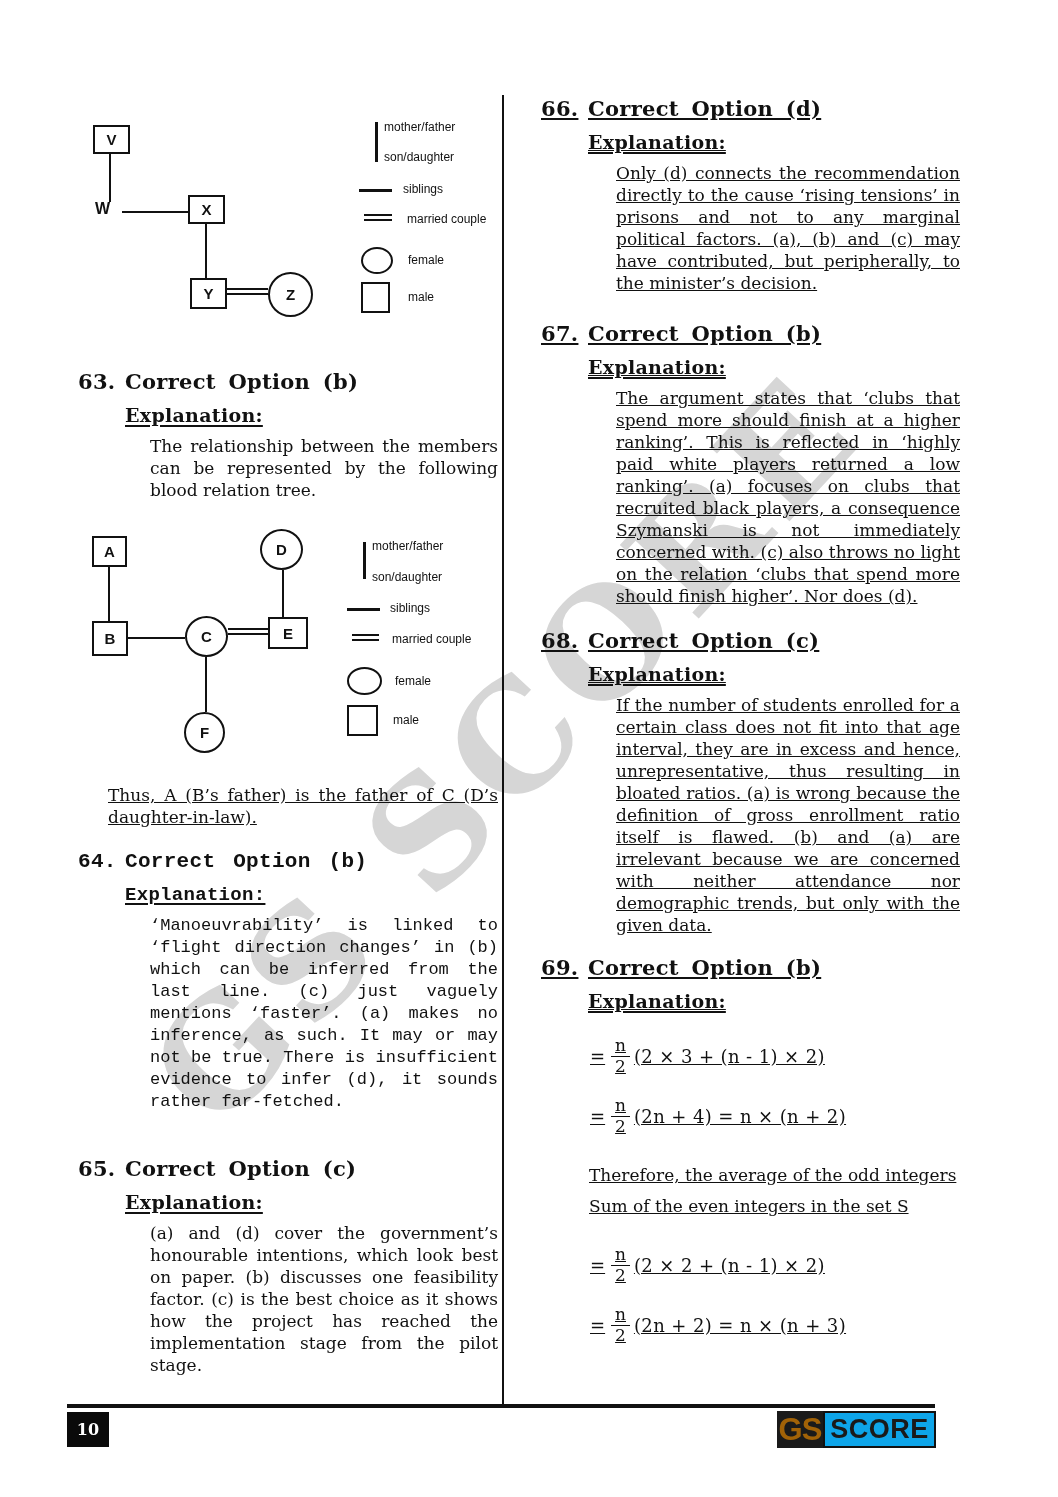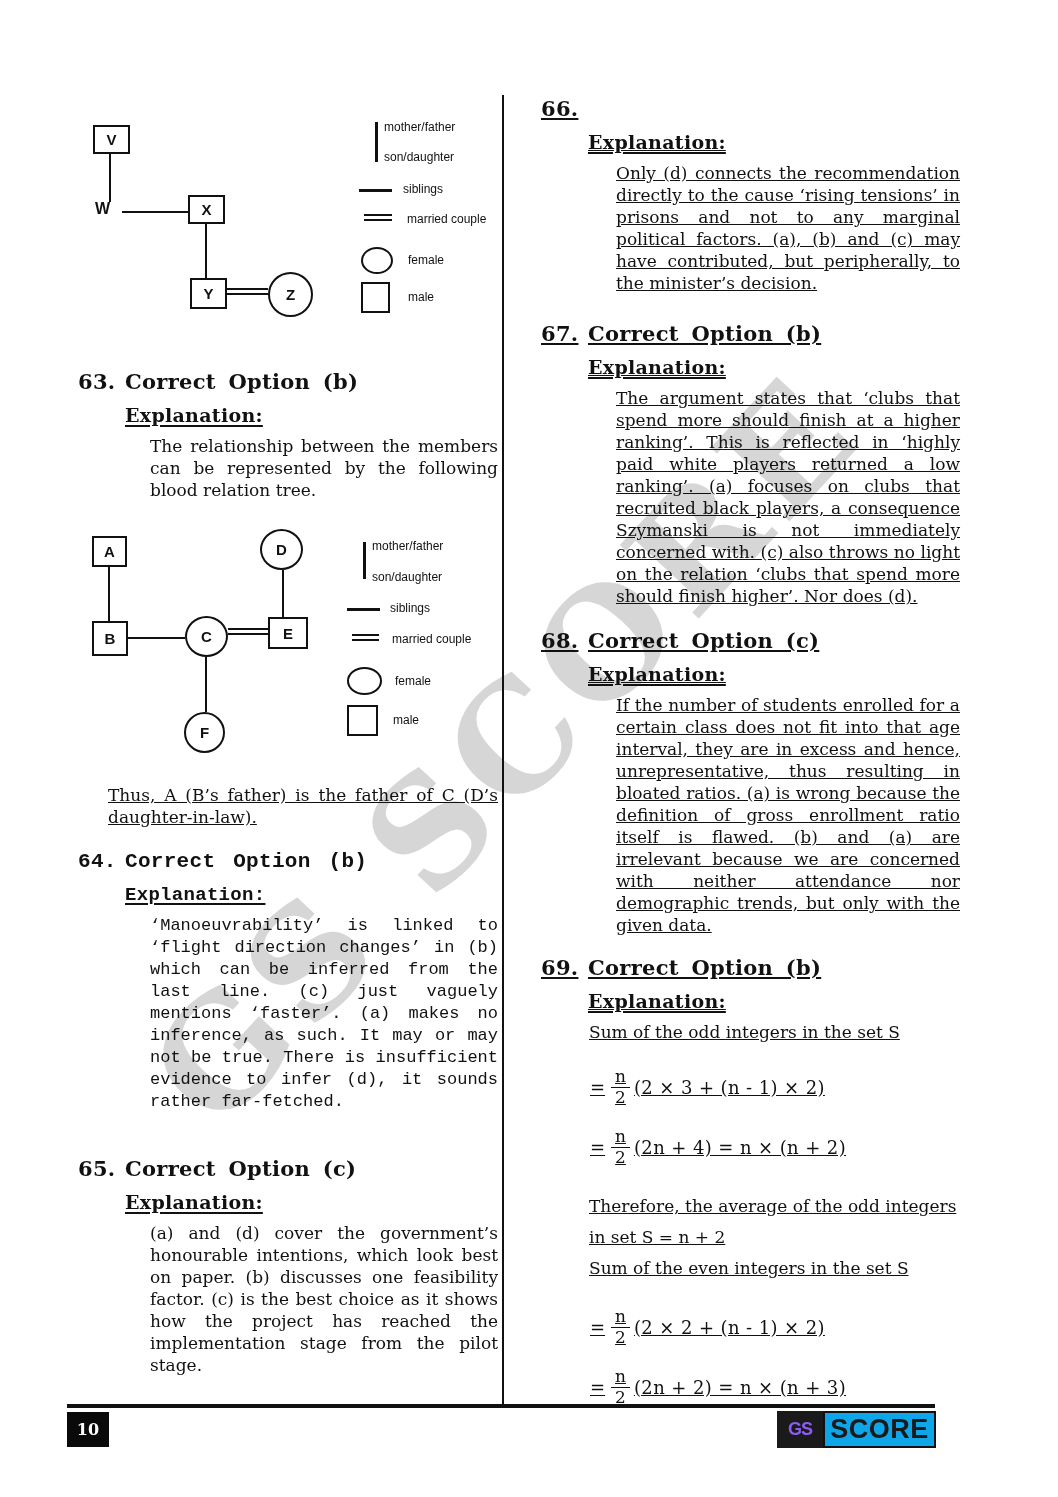--- a/index.html
+++ b/index.html
@@ -43,22 +43,22 @@
   .ddouble{position:absolute;height:7px;border-top:2.5px solid #111;border-bottom:2.5px solid #111;box-sizing:border-box;}
   .dlabel{position:absolute;font:bold 16px "Liberation Sans",sans-serif;}
   .lg-text{position:absolute;font:12px "Liberation Sans",sans-serif;color:#111;}
   .lg-ellipse{position:absolute;border:2px solid #111;border-radius:50%;box-sizing:border-box;}
   .lg-square{position:absolute;border:2px solid #111;box-sizing:border-box;}
   
   .footer-rule{position:absolute;left:67px;top:1404px;width:868px;height:4px;background:#111;z-index:2;}
   .pagebox{position:absolute;left:67px;top:1412px;width:42px;height:35px;background:#0a0a0a;color:#fff;
         display:flex;align-items:center;justify-content:center;font:bold 16px "DejaVu Serif",serif;z-index:2;}
   .logo{position:absolute;left:777px;top:1411px;display:flex;z-index:2;font-family:"Liberation Sans",sans-serif;}
-  .logo-gs{width:46px;height:37px;background:#1a1a1a;color:#8b5cf6;display:flex;align-items:center;
-        justify-content:center;font-weight:bold;font-size:18px;letter-spacing:-1px;box-sizing:border-box;}
+  .logo-gs{width:46px;height:37px;background:#1a1a1a;color:#a16207;display:flex;align-items:center;
+        justify-content:center;font-weight:bold;font-size:31px;letter-spacing:-1px;box-sizing:border-box;}
   .logo-score{width:113px;height:37px;background:#0ea5e9;border:2.5px solid #111;color:#1a1a1a;display:flex;
         align-items:center;justify-content:center;font-weight:bold;font-size:27px;letter-spacing:.5px;box-sizing:border-box;}
 </style>
 </head>
 <body>
 
 <div class="page">
 
   <div class="watermark">GS SCORE</div>
   <div class="divider"></div>
@@ -163,20 +163,21 @@
       <div class="expl">Explanation:</div>
       <div class="body-text">(a) and (d) cover the government’s honourable intentions, which look best on paper. (b) discusses one feasibility factor. (c) is the best choice as it shows how the project has reached the implementation stage from the pilot stage.</div>
     </div>
   </div>
 
   <div class="col col-right">
 
     <div>
       <div class="qhead">
         <span class="qnum">66.</span>
+        <span>Correct Option (d)</span>
       </div>
       <div class="expl">Explanation:</div>
       <div class="body-text">Only (d) connects the recommendation directly to the cause ‘rising tensions’ in prisons and not to any marginal political factors. (a), (b) and (c) may have contributed, but peripherally, to the minister’s decision.</div>
     </div>
 
     <div style="margin-top:26px;">
       <div class="qhead">
         <span class="qnum">67.</span>
         <span>Correct Option (b)</span>
       </div>
@@ -192,42 +193,40 @@
       <div class="expl">Explanation:</div>
       <div class="body-text">If the number of students enrolled for a certain class does not fit into that age interval, they are in excess and hence, unrepresentative, thus resulting in bloated ratios. (a) is wrong because the definition of gross enrollment ratio itself is flawed. (b) and (a) are irrelevant because we are concerned with neither attendance nor demographic trends, but only with the given data.</div>
     </div>
 
     <div style="margin-top:18px;">
       <div class="qhead">
         <span class="qnum">69.</span>
         <span>Correct Option (b)</span>
       </div>
       <div class="expl">Explanation:</div>
-      <div class="mline">Sum of the odd integers in the set S</div>
 
       <div class="formula">
         <span>=</span>
         <span class="frac">
           <span class="num">n</span>
           <span class="den">2</span>
         </span>
         <span class="frest">(2 × 3 + (n - 1) × 2)</span>
       </div>
 
       <div class="formula" style="margin-top:4px;">
         <span>=</span>
         <span class="frac">
           <span class="num">n</span>
           <span class="den">2</span>
         </span>
         <span class="frest">(2n + 4) = n × (n + 2)</span>
       </div>
 
       <div class="mline" style="margin-top:20px;">Therefore, the average of the odd integers</div>
-      <div class="mline">in set S = n + 2</div>
       <div class="mline">Sum of the even integers in the set S</div>
 
       <div class="formula" style="margin-top:20px;">
         <span>=</span>
         <span class="frac">
           <span class="num">n</span>
           <span class="den">2</span>
         </span>
         <span class="frest">(2 × 2 + (n - 1) × 2)</span>
       </div>

